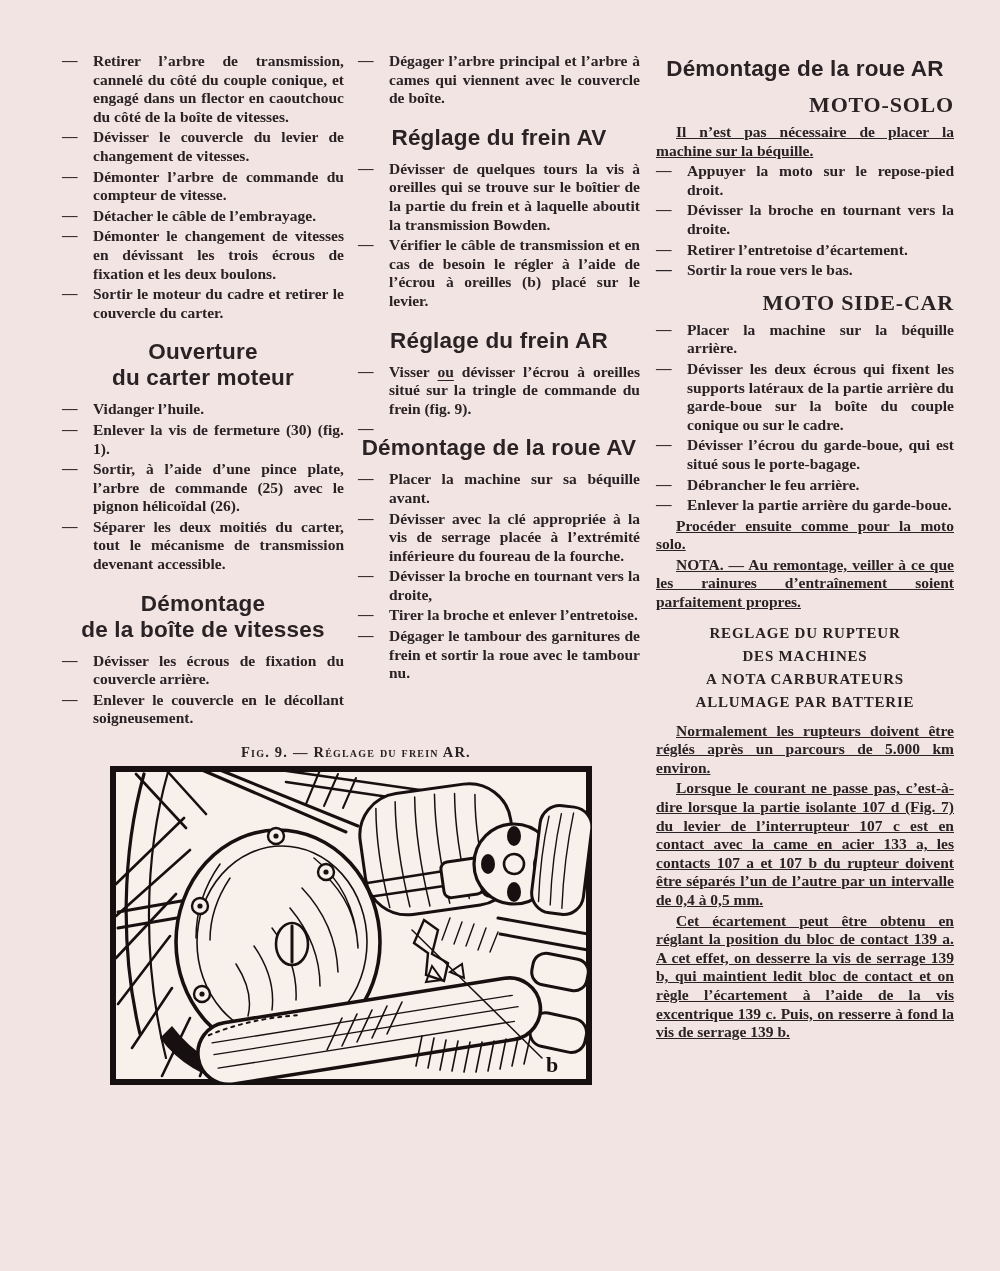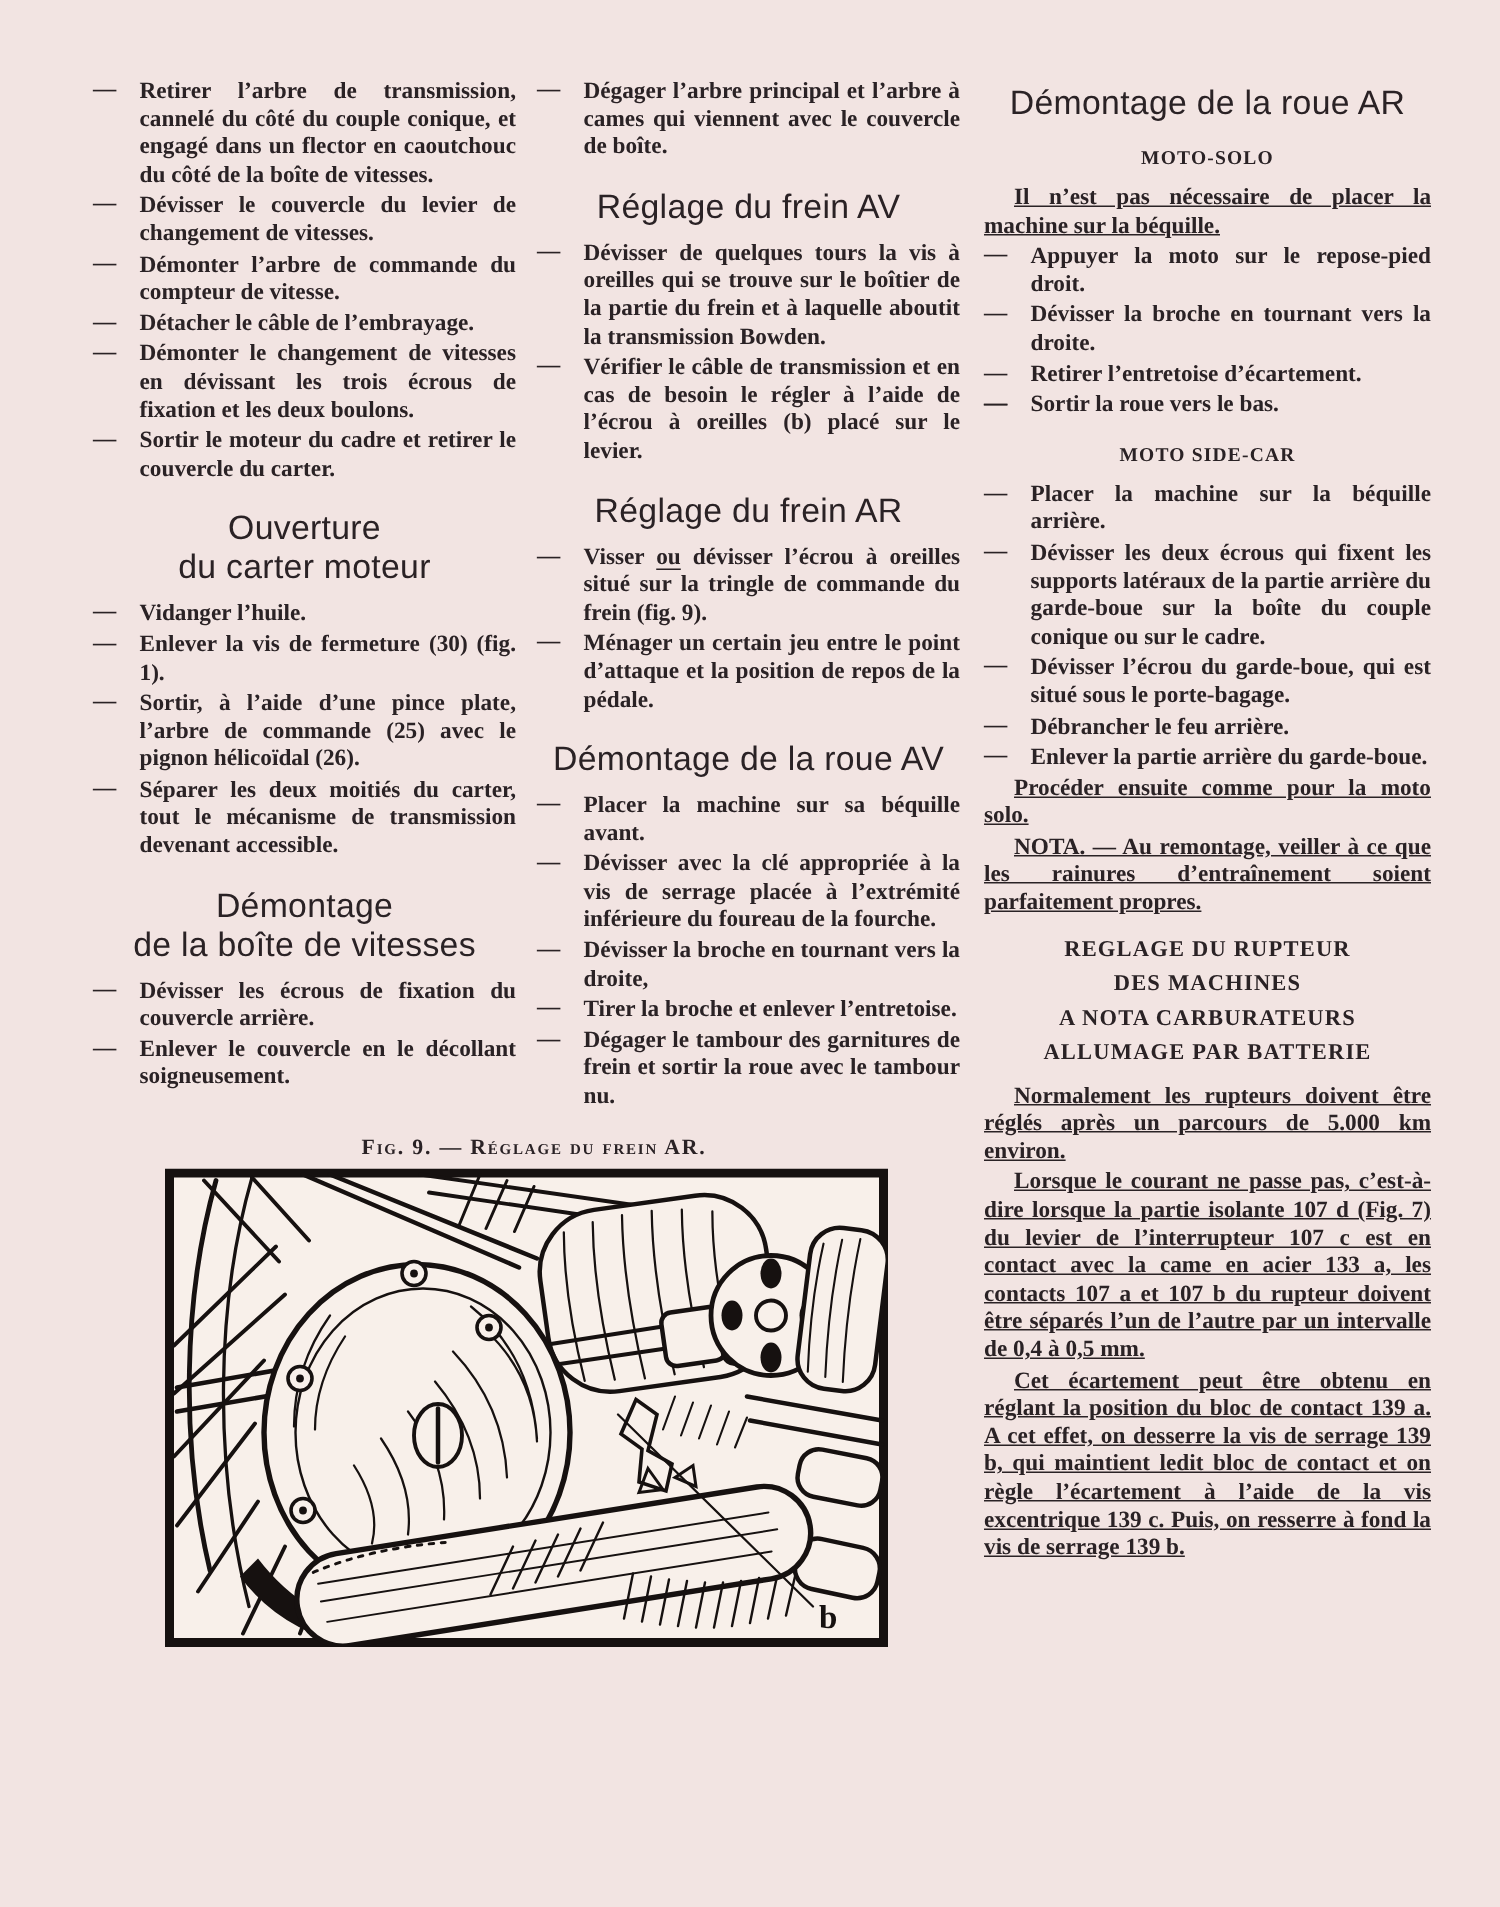--- a/index.html
+++ b/index.html
@@ -22,29 +22,29 @@
   .col1{width:282px;flex:0 0 282px;}
   .col2{width:282px;flex:0 0 282px;}
   .col3{width:298px;flex:0 0 298px;margin-left:16px;}
   
   .item{position:relative;padding-left:31px;margin:0 0 2px 0;}
   .item .dash{position:absolute;left:0;top:-1px;letter-spacing:-1px;}
   .u{text-decoration:underline;text-underline-offset:3px;}
   
   .h-sans{
     font-family:"Liberation Sans", sans-serif;
-    font-weight:normal;text-align:center;
+    font-weight:bold;text-align:center;
     font-size:22.5px;line-height:26px;letter-spacing:.2px;
     margin:17px 0 9px 0;white-space:nowrap;
   }
   .col3 .h-sans{margin:4px 0 8px 0;}
   
   .h-serif{
-    font-size:13px;line-height:22px;font-weight:bold;
-    letter-spacing:.8px;text-align:center;margin:12px 0 7px 0;
+    font-size:22px;line-height:22px;font-weight:bold;
+    letter-spacing:.8px;text-align:right;margin:12px 0 7px 0;
   }
   .h-serif.center{text-align:center;font-size:15px;line-height:23px;margin:10px 0 8px 0;}
   .para{margin:2px 0 2px 0;text-indent:20px;text-decoration:underline;}
   
   .figure{margin:14px 0 0 48px;width:482px;}
   .fig-caption{
     text-align:center;font-variant:small-caps;font-weight:bold;
     font-size:14.5px;letter-spacing:1.2px;margin:0 0 5px 10px;
   }
   .fig-art{display:block;}
@@ -81,21 +81,21 @@
           <div class="item"><span class="dash">—</span><span>Dégager l’arbre principal et l’arbre à cames qui viennent avec le couvercle de boîte.</span></div>
           <h2 class="h-sans">
             <div>Réglage du frein AV</div>
           </h2>
           <div class="item"><span class="dash">—</span><span>Dévisser de quelques tours la vis à oreilles qui se trouve sur le boîtier de la partie du frein et à laquelle aboutit la transmission Bowden.</span></div>
           <div class="item"><span class="dash">—</span><span>Vérifier le câble de transmission et en cas de besoin le régler à l’aide de l’écrou à oreilles (b) placé sur le levier.</span></div>
           <h2 class="h-sans">
             <div>Réglage du frein AR</div>
           </h2>
           <div class="item"><span class="dash">—</span><span><span>Visser </span><span class="u">ou</span><span> dévisser l’écrou à oreilles situé sur la tringle de commande du frein (fig. 9).</span></span></div>
-          <div class="item"><span class="dash">—</span><span>Ménager un certain jeu entre le point d’attaque et la position de repos de la pédale.</span></div>
+          <div class="item"><span class="dash">—</span></div>
           <h2 class="h-sans">
             <div>Démontage de la roue AV</div>
           </h2>
           <div class="item"><span class="dash">—</span><span>Placer la machine sur sa béquille avant.</span></div>
           <div class="item"><span class="dash">—</span><span>Dévisser avec la clé appropriée à la vis de serrage placée à l’extrémité inférieure du foureau de la fourche.</span></div>
           <div class="item"><span class="dash">—</span><span>Dévisser la broche en tournant vers la droite,</span></div>
           <div class="item"><span class="dash">—</span><span>Tirer la broche et enlever l’entretoise.</span></div>
           <div class="item"><span class="dash">—</span><span>Dégager le tambour des garnitures de frein et sortir la roue avec le tambour nu.</span></div>
         </div>
     </div>

